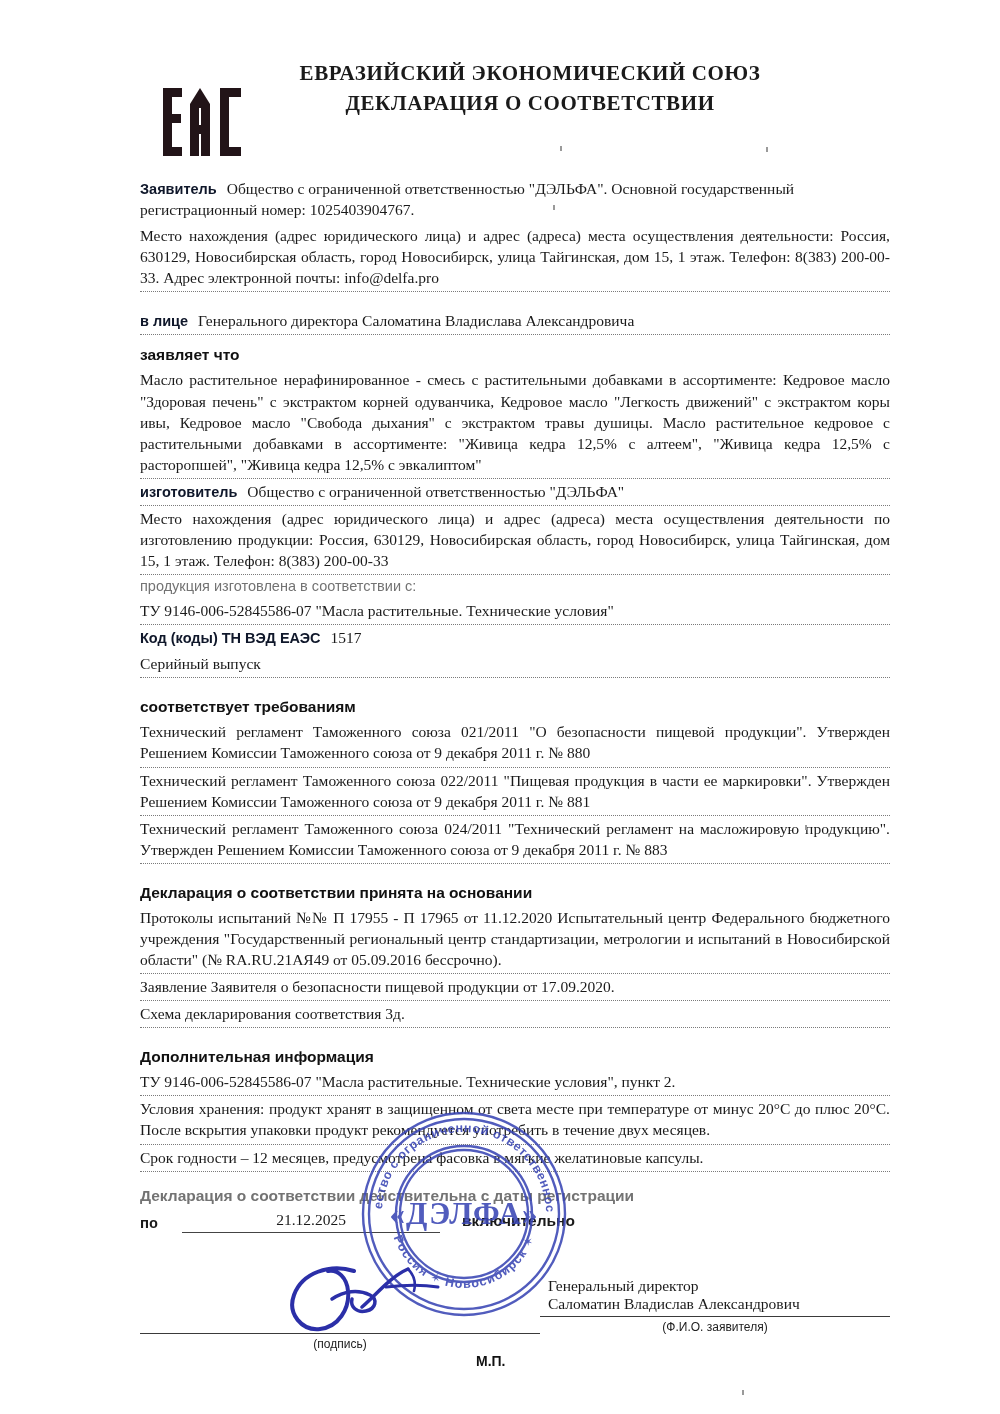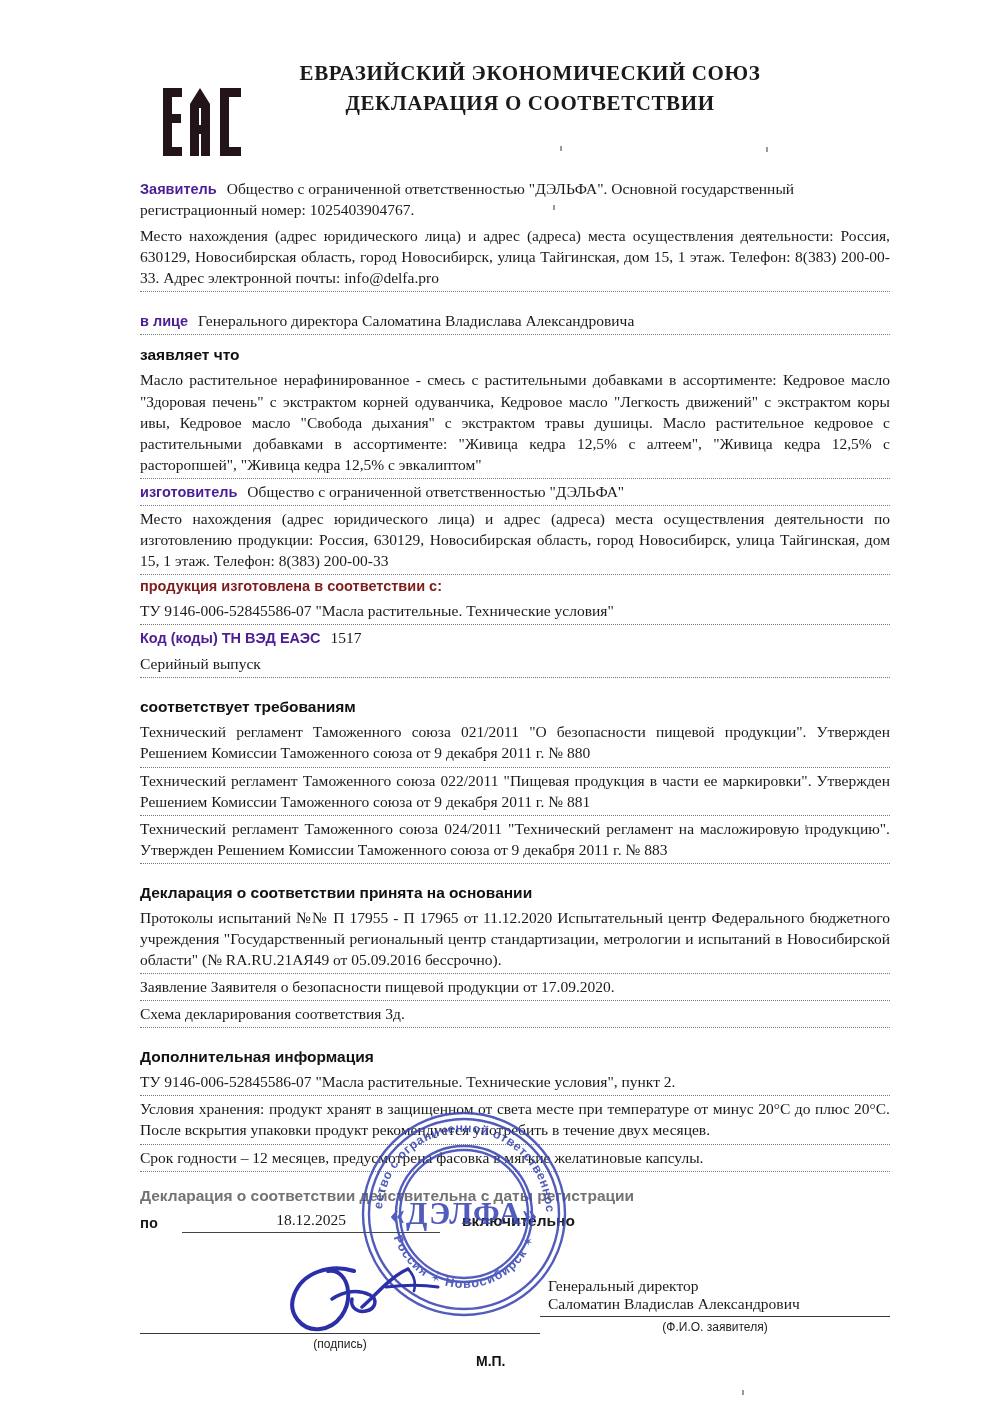--- a/index.html
+++ b/index.html
@@ -57,29 +57,29 @@
   .row {
     position: relative;
     padding: 2px 0 3px 0;
   }
   .dotline {
     border-bottom: 1px dotted #7a7a7a;
   }
 
   .lbl {
     font-family: "Liberation Sans", "DejaVu Sans", sans-serif;
-    font-weight: bold;
+    font-weight: normal;
     font-size: 14.5px;
-    color: #7f1d1d;
+    color: #737373;
   }
   .lbl-inline {
     font-family: "Liberation Sans", "DejaVu Sans", sans-serif;
     font-weight: bold;
     font-size: 14.5px;
-    color: #4c1d95;
+    color: #0f172a;
     margin-right: 10px;
   }
   .sec-head {
     font-family: "Liberation Sans", "DejaVu Sans", sans-serif;
     font-weight: bold;
     font-size: 15.5px;
     color: #111;
     padding-top: 11px;
     padding-bottom: 3px;
   }
@@ -325,21 +325,21 @@
       <span class="txt">Срок годности – 12 месяцев, предусмотрена фасовка в мягкие желатиновые капсулы.</span>
     </div>
 
     <div class="gap-sm"></div>
 
     <div class="valid-head">Декларация о соответствии действительна с даты регистрации</div>
 
     <div class="valid-row">
       <span class="valid-po">по</span>
       <span class="valid-date-wrap">
-        <span class="valid-date">18.12.2025</span>
+        <span class="valid-date">21.12.2025</span>
       </span>
       <span class="valid-incl">включительно</span>
     </div>
 
     <div class="sign-area">
 
       <div class="sign-left">
         <div class="sign-rule"></div>
         <div class="sign-caption">(подпись)</div>
       </div>

